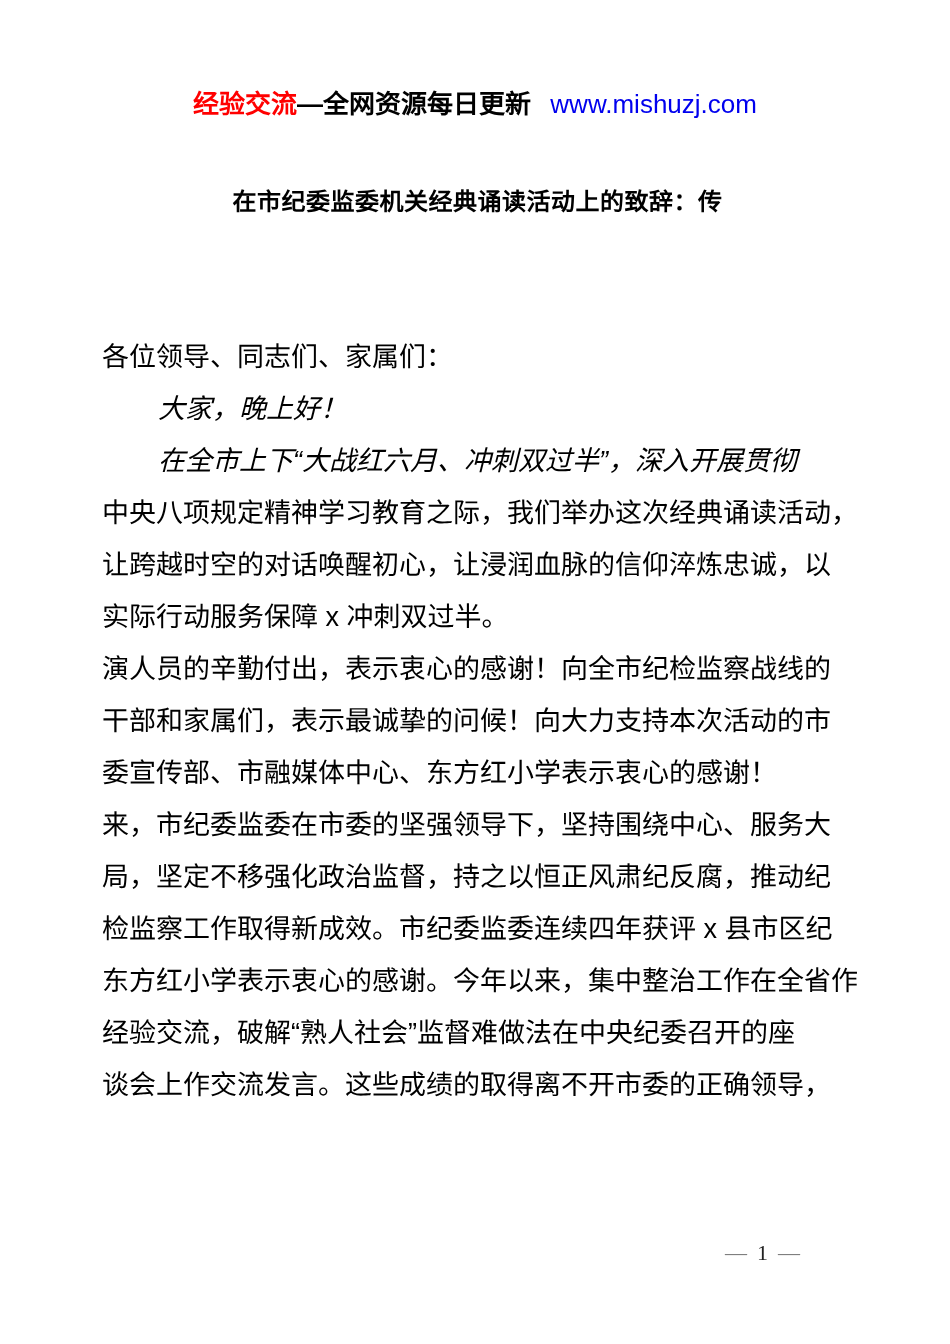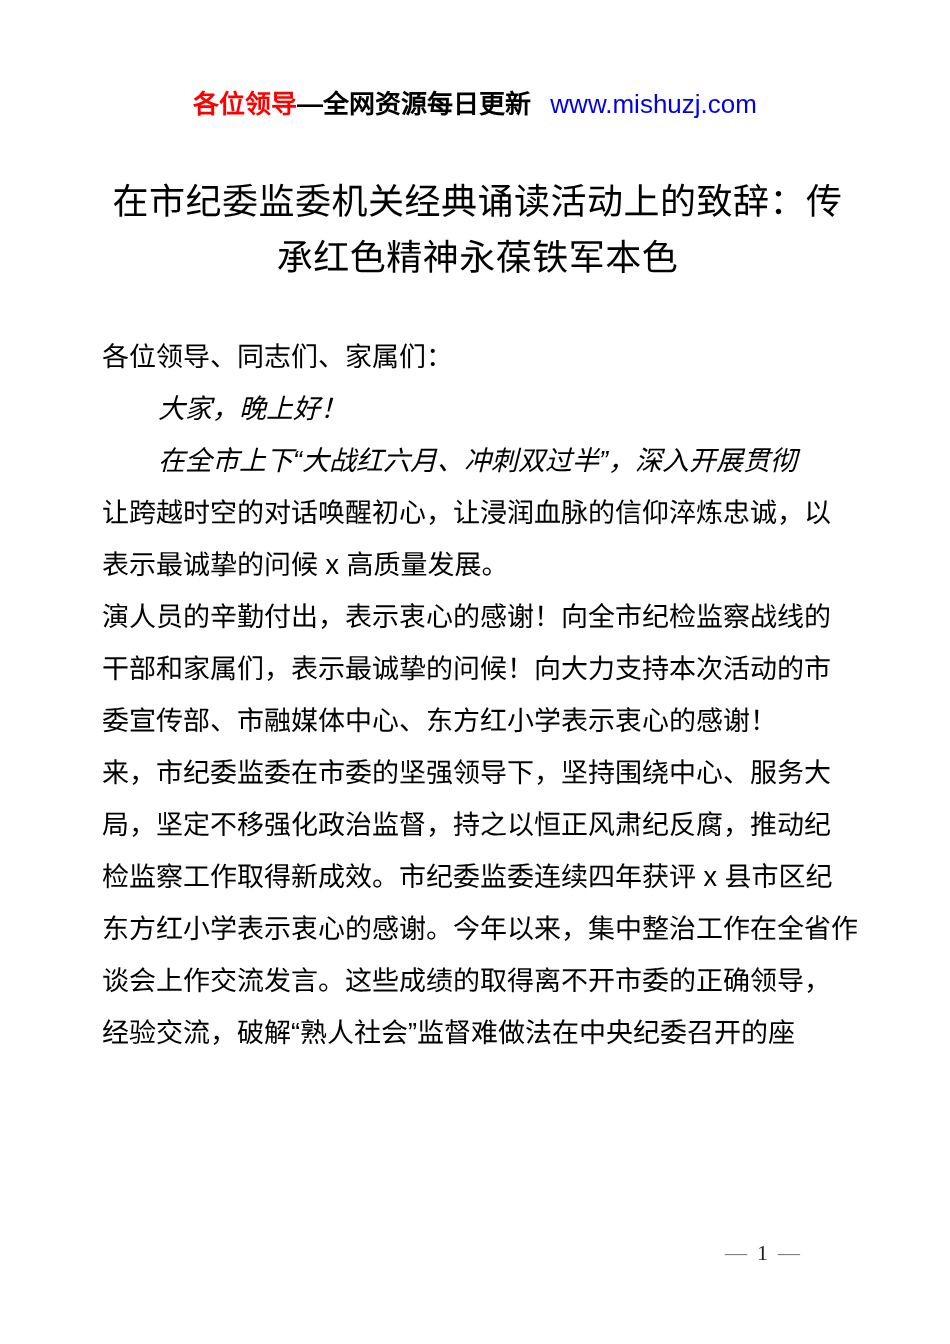--- a/index.html
+++ b/index.html
@@ -40,22 +40,22 @@
     font-weight: normal;
     margin-left: 12px;
   }
   
   .doc-title {
     position: absolute;
     top: 174px;
     left: 100px;
     width: 755px;
     text-align: center;
-    font-size: 36px;
-    font-weight: normal;
+    font-size: 24px;
+    font-weight: bold;
     line-height: 56px;
     letter-spacing: 0.5px;
   }
   
   .doc-body {
     position: absolute;
     top: 331px;
     left: 102px;
     width: 755px;
     font-size: 27px;
@@ -90,42 +90,42 @@
     color: #222222;
     margin: 0 10px;
   }
 </style>
 </head>
 <body>
 
 <div class="page">
 
   <div class="site-header">
-    <span class="site-name">各位领导</span><span class="site-tagline">—全网资源每日更新 </span><span class="site-url">www.mishuzj.com</span>
+    <span class="site-name">经验交流</span><span class="site-tagline">—全网资源每日更新 </span><span class="site-url">www.mishuzj.com</span>
   </div>
 
   <div class="doc-title">
     <div>在市纪委监委机关经典诵读活动上的致辞：传</div>
-    <div>承红色精神永葆铁军本色</div>
   </div>
 
   <div class="doc-body">
     <div class="line">各位领导、同志们、家属们：</div>
     <div class="line indent">大家，晚上好！</div>
     <div class="line indent">在全市上下“大战红六月、冲刺双过半”，深入开展贯彻</div>
+    <div class="line">中央八项规定精神学习教育之际，我们举办这次经典诵读活动，</div>
     <div class="line">让跨越时空的对话唤醒初心，让浸润血脉的信仰淬炼忠诚，以</div>
-    <div class="line">表示最诚挚的问候 x 高质量发展。</div>
+    <div class="line">实际行动服务保障 x 冲刺双过半。</div>
     <div class="line">演人员的辛勤付出，表示衷心的感谢！向全市纪检监察战线的</div>
     <div class="line">干部和家属们，表示最诚挚的问候！向大力支持本次活动的市</div>
     <div class="line">委宣传部、市融媒体中心、东方红小学表示衷心的感谢！</div>
     <div class="line">来，市纪委监委在市委的坚强领导下，坚持围绕中心、服务大</div>
     <div class="line">局，坚定不移强化政治监督，持之以恒正风肃纪反腐，推动纪</div>
     <div class="line">检监察工作取得新成效。市纪委监委连续四年获评 x 县市区纪</div>
     <div class="line">东方红小学表示衷心的感谢。今年以来，集中整治工作在全省作</div>
+    <div class="line">经验交流，破解“熟人社会”监督难做法在中央纪委召开的座</div>
     <div class="line">谈会上作交流发言。这些成绩的取得离不开市委的正确领导，</div>
-    <div class="line">经验交流，破解“熟人社会”监督难做法在中央纪委召开的座</div>
   </div>
 
   <div class="page-footer">
     <span class="footer-dash">—</span><span class="footer-num">1</span><span class="footer-dash">—</span>
   </div>
 
 </div>
 
 </body></html>

